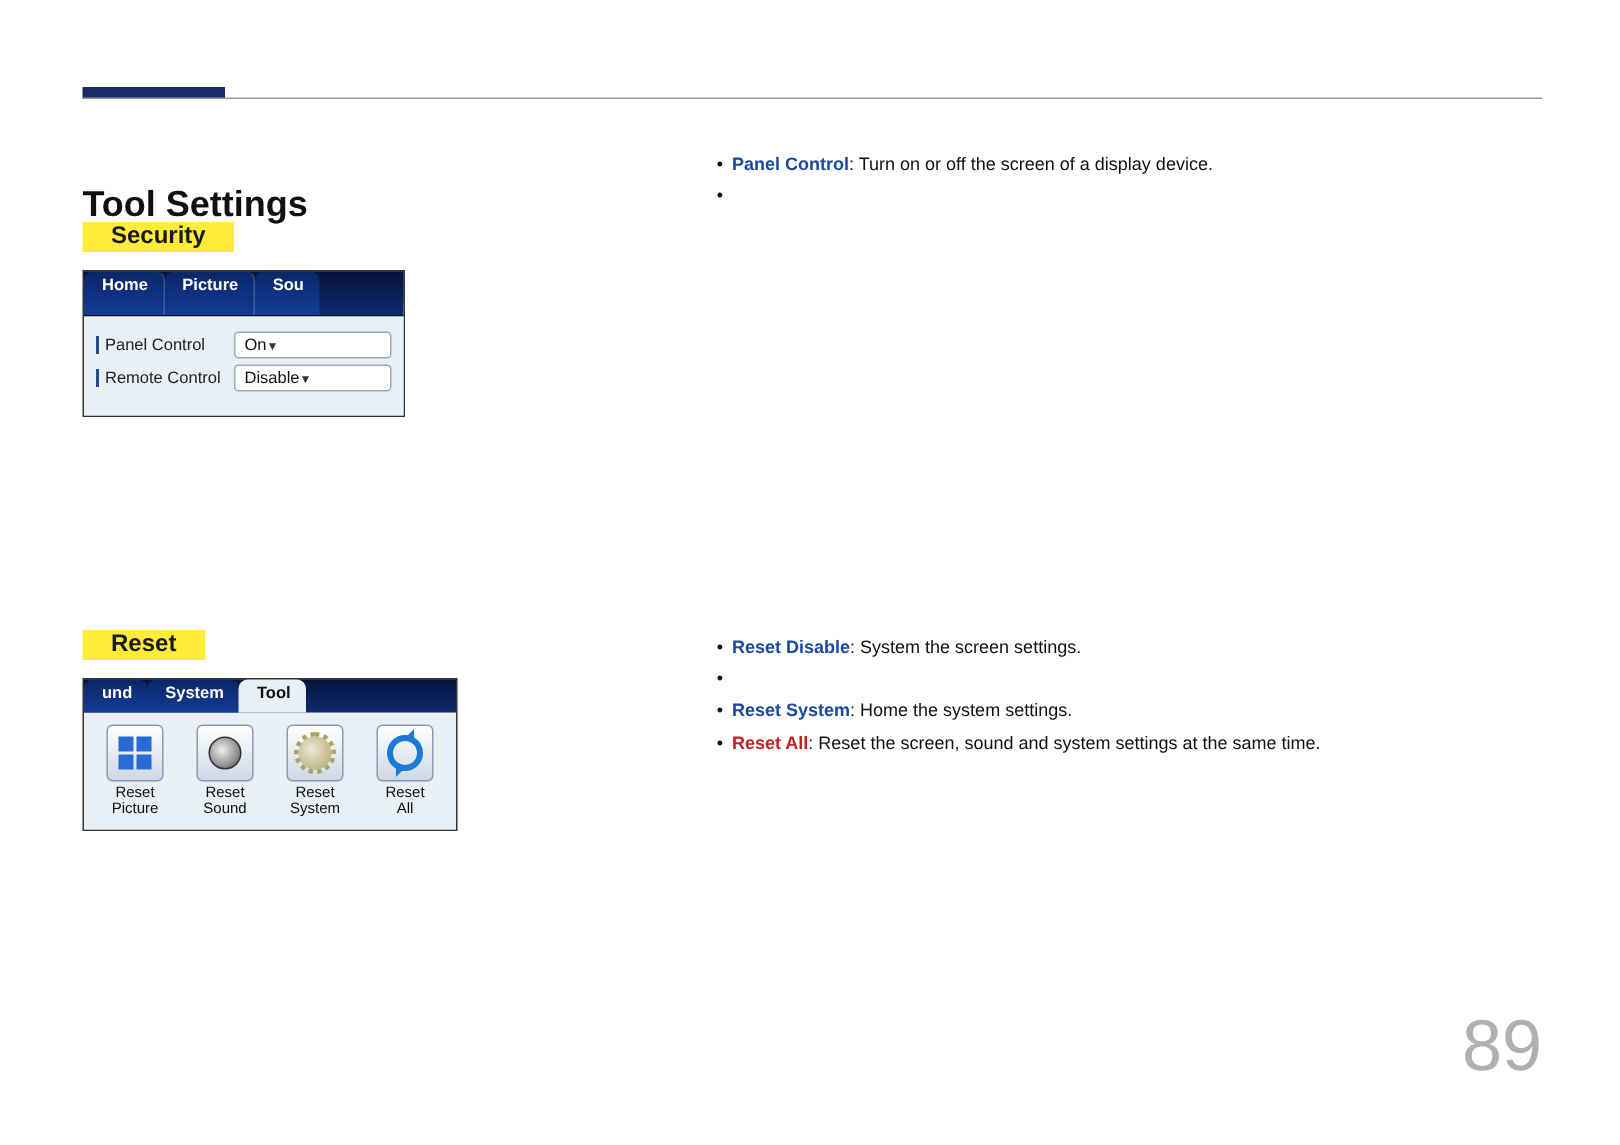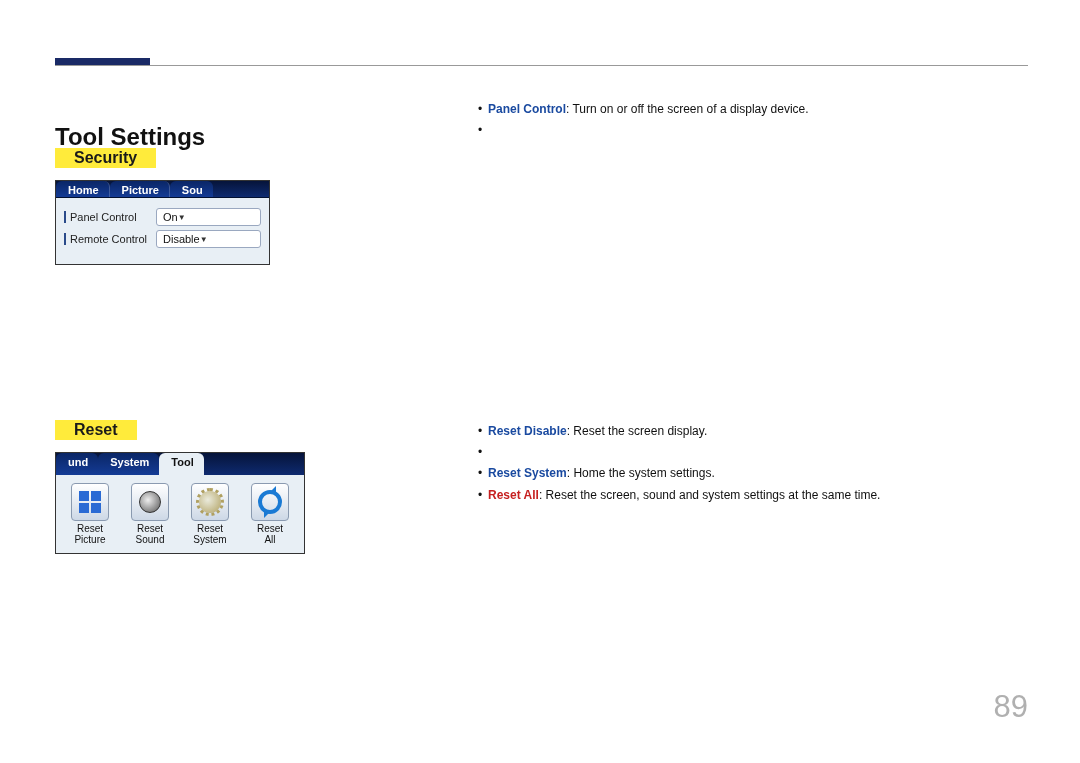--- a/index.html
+++ b/index.html
@@ -52,21 +52,21 @@
       position: absolute;
       top: 180px;
       left: 55px;
       width: 215px;
       border: 1px solid #333;
       background: linear-gradient(#041236, #0a2a6a 22%, #dfeaf3 22%);
       font-size: 11px;
     }
     .sp-tabs {
       display: flex;
-      height: 17px;
+      height: 30px;
       background: linear-gradient(#06143a, #0e2a6f);
       color: #fff;
       font-weight: bold;
       border-bottom: 1px solid #021030;
     }
     .sp-tab {
       padding: 3px 10px 0 12px;
       border-right: 1px solid rgba(255,255,255,0.2);
       background: linear-gradient(#0a2666, #143b95);
       border-radius: 6px 6px 0 0;
@@ -210,21 +210,21 @@
       color: #1a4aa0;
     }
     .right-list .label.red {
       color: #c62020;
     }
 
     .page-number {
       position: absolute;
       right: 52px;
       bottom: 38px;
-      font-size: 31px;
+      font-size: 48px;
       color: #b0b0b0;
       font-weight: 300;
     }
   </style>
 </head>
 <body>
 
 <div class="accent-bar"></div>
 <div class="hr-line"></div>
 
@@ -310,21 +310,21 @@
       <div>Reset</div>
       <div>All</div>
     </div>
   </div>
 </div>
 
 <div class="right-list bottom">
   <div class="li">
     <span class="dot">•</span>
     <span>
-      <span class="label">Reset Disable</span><span>: Reset the screen display.</span>
+      <span class="label">Reset Disable</span><span>: System the screen settings.</span>
     </span>
   </div>
   <div class="li">
     <span class="dot">•</span>
   </div>
   <div class="li">
     <span class="dot">•</span>
     <span>
       <span class="label">Reset System</span><span>: Home the system settings.</span>
     </span>

